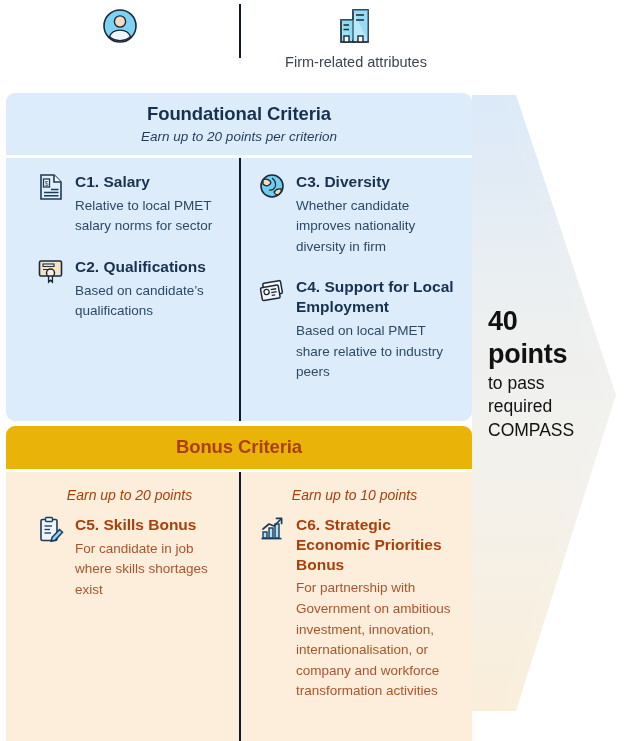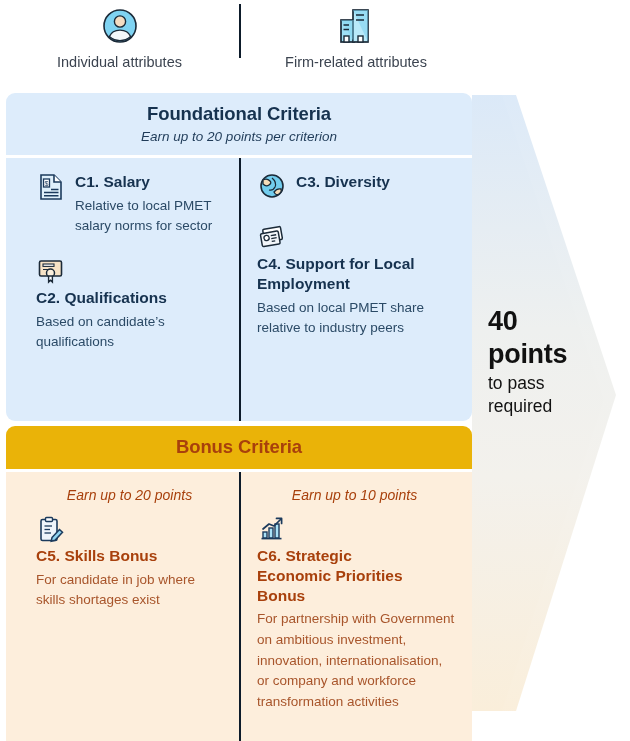--- a/index.html
+++ b/index.html
@@ -101,21 +101,21 @@
     width: 2px; background: #0d1b2a; z-index: 5;
   }
 
   .col-sub {
     font-size: 14px; font-style: italic; color: #a8400c;
     text-align: center; margin: 1px 0 12px;
   }
   .bonus .col.right .col-sub { margin-left: -4px; }
 
   .crit { display: flex; margin-bottom: 20px; }
-  .crit:last-child { margin-bottom: 0; flex-direction: column; }
+  .crit:last-child { margin-bottom: 0; }
   .crit-icon {
     flex: 0 0 30px; width: 30px; height: 30px;
     margin-right: 9px; margin-top: 1px;
     display: flex; align-items: flex-start; justify-content: center;
   }
   .crit-icon svg { display: block; }
   .crit-body { flex: 1 1 auto; }
   .crit-title {
     font-size: 15.5px; font-weight: bold; line-height: 1.28;
     margin-bottom: 4px;
@@ -147,32 +147,32 @@
       <path d="M 4 0 L 44 0 L 144 300 L 44 616 L 4 616 Z" fill="url(#arrowgrad)" opacity="0.96"></path>
       <path d="M 0 0 L 30 0 L 132 305 L 30 616 L 0 616 Z" fill="url(#arrowgrad)"></path>
     </svg>
   </div>
 
   <div class="arrow-text">
     <div class="arrow-big">40</div>
     <div class="arrow-big">points</div>
     <div class="arrow-sub">to pass</div>
     <div class="arrow-sub">required</div>
+    <div class="arrow-sub">COMPASS</div>
   </div>
 
   <div class="toprow">
     <div class="topcol left">
       <div class="topicon">
         <svg width="38" height="38" viewBox="0 0 38 38">
           <circle cx="19" cy="19" r="16" fill="#7fd3f2" stroke="#1b2a38" stroke-width="1.6"></circle>
           <circle cx="19" cy="14.5" r="5.6" fill="#f4dcc2" stroke="#1b2a38" stroke-width="1.4"></circle>
           <path d="M 8.4 29.6 A 11.2 9.6 0 0 1 29.6 29.6 A 16 16 0 0 1 8.4 29.6 Z" fill="#f3f7fa" stroke="#1b2a38" stroke-width="1.4"></path>
         </svg>
       </div>
-      <div class="toplabel">Individual attributes</div>
     </div>
 
     <div class="topcol right">
       <div class="topicon">
         <svg width="38" height="40" viewBox="0 0 38 40">
           <rect x="4" y="14" width="13" height="22" fill="#9fe0f5" stroke="#1b2a38" stroke-width="1.7"></rect>
           <rect x="16" y="4" width="15" height="32" fill="#b9e9f9" stroke="#1b2a38" stroke-width="1.7"></rect>
           <path d="M16 4 L31 4 L31 36 Z" fill="#7ed2f0" opacity="0.55"></path>
           <path d="M4 14 L17 14 L17 36 Z" fill="#7ed2f0" opacity="0.45"></path>
           <line x1="6.5" y1="19" x2="12" y2="19" stroke="#1b2a38" stroke-width="1.5"></line>
@@ -240,20 +240,21 @@
           <div class="crit-icon">
             <svg width="26" height="26" viewBox="0 0 26 26">
               <circle cx="13" cy="13" r="11" fill="#72cdee" stroke="#1b2a38" stroke-width="1.6"></circle>
               <path d="M4 7 q4 -2 7 1 q2 2 -1 4 q-3 2 -6 -1 Z" fill="#f6ddb9" stroke="#1b2a38" stroke-width="1.3"></path>
               <path d="M15 19 q3 -4 7 -3 q1 3 -2 5 q-3 2 -5 -2 Z" fill="#f6ddb9" stroke="#1b2a38" stroke-width="1.3"></path>
               <path d="M13 5 q5 4 3 9 q-2 4 -6 3" fill="none" stroke="#1b2a38" stroke-width="1.2"></path>
             </svg>
           </div>
           <div class="crit-body">
             <div class="crit-title">C3. Diversity</div>
+            <div class="crit-desc">Whether candidate improves nationality diversity in firm</div>
           </div>
         </div>
 
         <div class="crit c4">
           <div class="crit-icon">
             <svg width="28" height="26" viewBox="0 0 28 26">
               <g transform="rotate(-10 14 13)">
                 <rect x="6" y="4" width="18" height="13" rx="1.4" fill="#ffffff" stroke="#1b2a38" stroke-width="1.5"></rect>
                 <rect x="3" y="8" width="18" height="13" rx="1.4" fill="#f2f6fa" stroke="#1b2a38" stroke-width="1.5"></rect>
                 <circle cx="8.5" cy="13" r="2.6" fill="#ffffff" stroke="#1b2a38" stroke-width="1.3"></circle>

